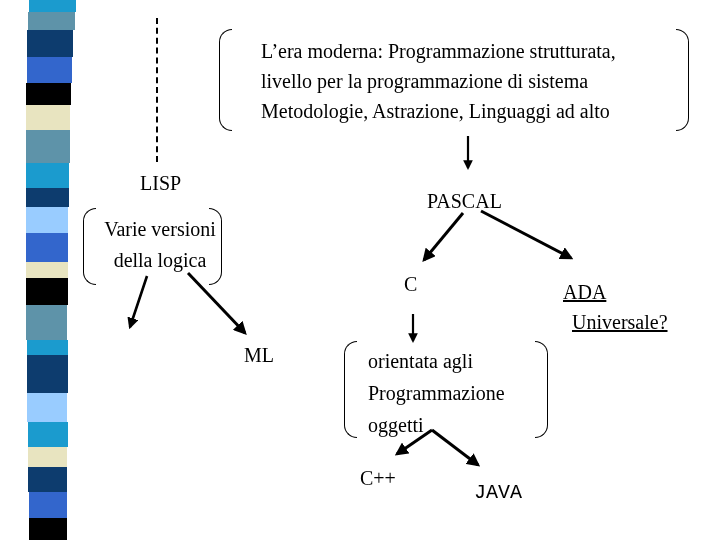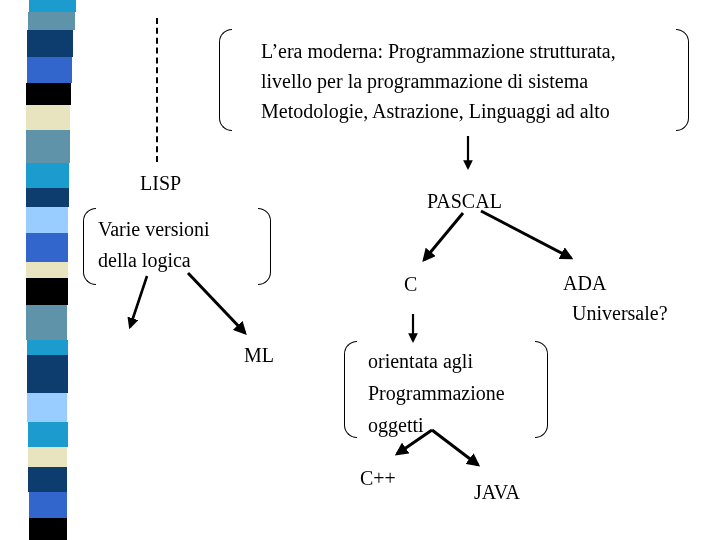--- a/index.html
+++ b/index.html
@@ -37,41 +37,41 @@
     content: ""; position: absolute; top: 0; bottom: 0; width: 13px;
     border: 1.6px solid #000000; box-sizing: border-box;
   }
   .bbox::before { left: 0; border-right: none; border-radius: 14px 0 0 14px; }
   .bbox::after  { right: 0; border-left: none; border-radius: 0 14px 14px 0; }
   .bbox .txt { position: relative; }
 
   #title-box { left: 219px; top: 29px; width: 470px; height: 102px; padding-left: 24px; }
   #title-box .txt { padding: 7px 0 0 18px; font-size: 20px; line-height: 30px; }
 
-  #varie-box { left: 83px; top: 208px; width: 188px; height: 77px; }
+  #varie-box { left: 83px; top: 208px; width: 139px; height: 77px; text-align: center; }
   #varie-box .txt { padding: 6px 0 0 15px; font-size: 20px; line-height: 31px; }
 
   #oop-box { left: 344px; top: 341px; width: 204px; height: 97px; }
   #oop-box .txt { padding: 4px 0 0 24px; font-size: 20px; line-height: 32px; }
 
   
   .node {
     position: absolute;
     font-size: 20px; line-height: 23px;
     white-space: nowrap;
   }
   #node-lisp   { left: 140px; top: 172px; }
   #node-pascal { left: 427px; top: 190px; }
   #node-c      { left: 404px; top: 273px; }
-  #node-ada    { left: 563px; top: 268px; line-height: 30px; }
+  #node-ada    { left: 563px; top: 277px; line-height: 30px; text-decoration: underline; }
   #node-ada .line2 { padding-left: 9px; }
   #node-prolog { left: 84px;  top: 344px; }
   #node-ml     { left: 244px; top: 344px; }
   #node-cpp    { left: 360px; top: 467px; }
-  #node-java   { left: 474px; top: 481px; }
+  #node-java   { left: 474px; top: 481px; font-family: Liberation Mono, monospace; }
 
   
   #arrows {
     position: absolute; left: 0; top: 0;
     width: 720px; height: 540px;
     pointer-events: none;
   }
 </style>
 </head>
 <body>

